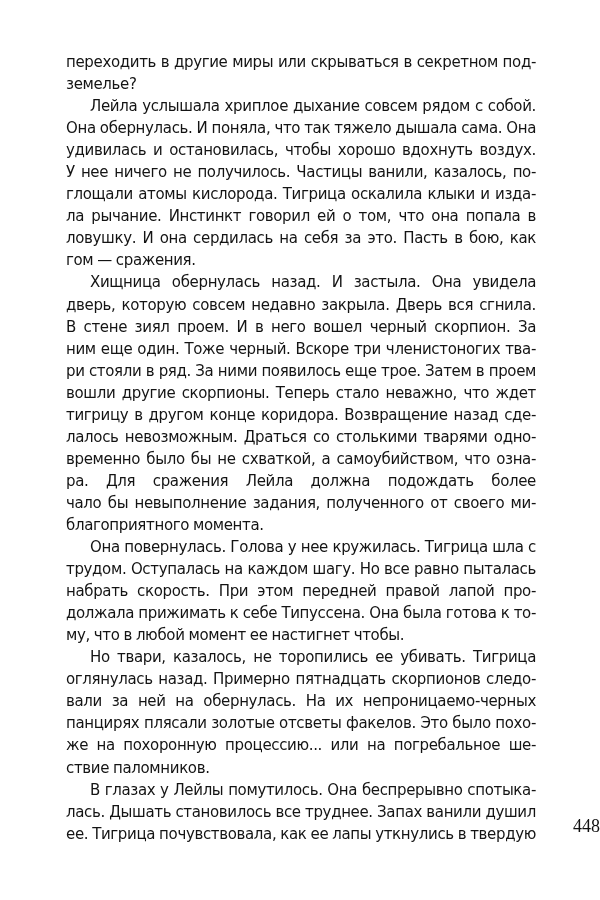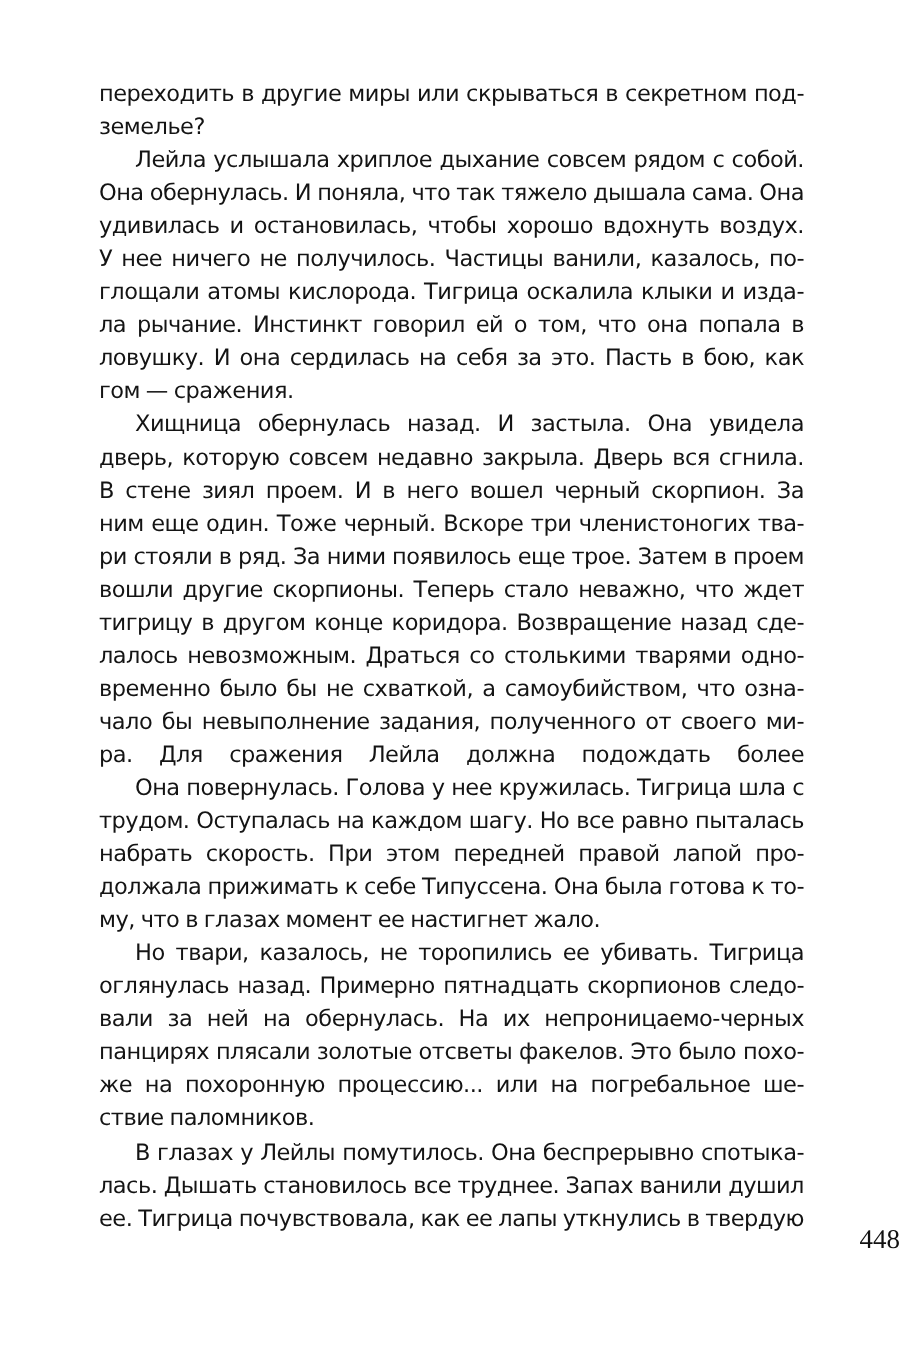--- a/index.html
+++ b/index.html
@@ -67,27 +67,28 @@
     <span class="line last">гом — сражения.</span>
     <span class="line indent">Хищница обернулась назад. И застыла. Она увидела</span>
     <span class="line">дверь, которую совсем недавно закрыла. Дверь вся сгнила.</span>
     <span class="line">В стене зиял проем. И в него вошел черный скорпион. За</span>
     <span class="line">ним еще один. Тоже черный. Вскоре три членистоногих тва-</span>
     <span class="line">ри стояли в ряд. За ними появилось еще трое. Затем в проем</span>
     <span class="line">вошли другие скорпионы. Теперь стало неважно, что ждет</span>
     <span class="line">тигрицу в другом конце коридора. Возвращение назад сде-</span>
     <span class="line">лалось невозможным. Драться со столькими тварями одно-</span>
     <span class="line">временно было бы не схваткой, а самоубийством, что озна-</span>
+    <span class="line">ра. Для сражения Лейла должна подождать более</span>
     <span class="line">чало бы невыполнение задания, полученного от своего ми-</span>
-    <span class="line">ра. Для сражения Лейла должна подождать более</span>
+    <span class="line last">благоприятного момента.</span>
     <span class="line indent">Она повернулась. Голова у нее кружилась. Тигрица шла с</span>
     <span class="line">трудом. Оступалась на каждом шагу. Но все равно пыталась</span>
     <span class="line">набрать скорость. При этом передней правой лапой про-</span>
     <span class="line">должала прижимать к себе Типуссена. Она была готова к то-</span>
-    <span class="line last">му, что в глазах момент ее настигнет жало.</span>
+    <span class="line last">му, что в любой момент ее настигнет чтобы.</span>
     <span class="line indent">Но твари, казалось, не торопились ее убивать. Тигрица</span>
     <span class="line">оглянулась назад. Примерно пятнадцать скорпионов следо-</span>
     <span class="line">вали за ней на обернулась. На их непроницаемо-черных</span>
     <span class="line">панцирях плясали золотые отсветы факелов. Это было похо-</span>
     <span class="line">же на похоронную процессию... или на погребальное ше-</span>
     <span class="line last">ствие паломников.</span>
     <span class="line indent">В глазах у Лейлы помутилось. Она беспрерывно спотыка-</span>
     <span class="line">лась. Дышать становилось все труднее. Запах ванили душил</span>
     <span class="line">ее. Тигрица почувствовала, как ее лапы уткнулись в твердую</span>
   </div>

